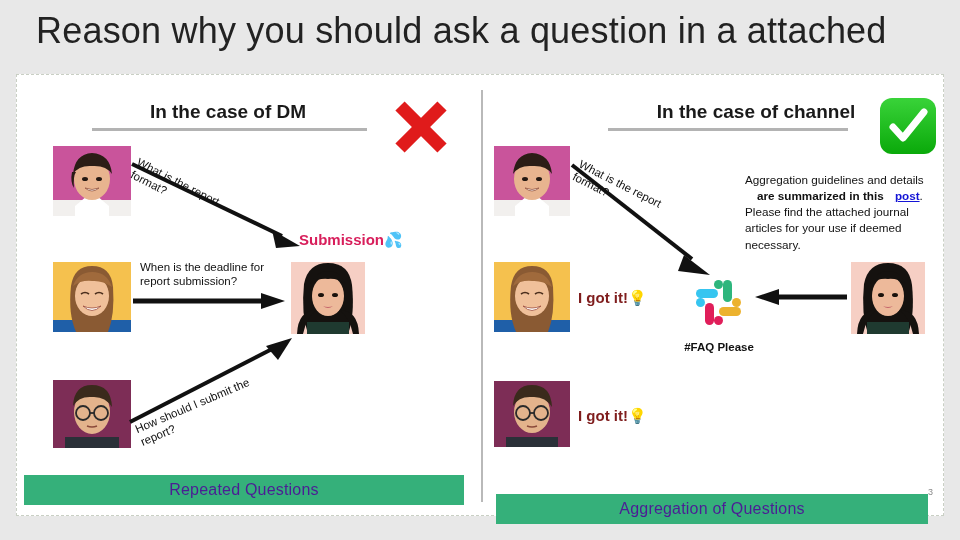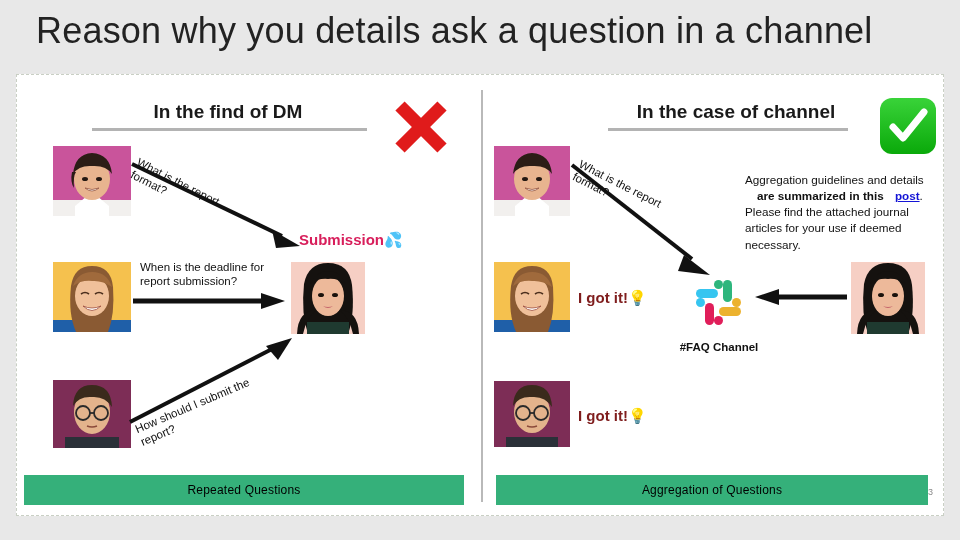--- a/index.html
+++ b/index.html
@@ -114,45 +114,45 @@
     width: 142px;
     text-align: center;
     font-size: 11.5px;
     font-weight: bold;
     color: #111;
   }
   .banner {
     position: absolute;
     height: 30px;
     background: #35b07a;
-    color: #000000;
-    font-size: 12px;
+    color: #4c1d95;
+    font-size: 16px;
     display: flex;
     align-items: center;
     justify-content: center;
     letter-spacing: 0.2px;
   }
   #pagenum {
     position: absolute;
     left: 928px; top: 487px;
     font-size: 9px;
     color: #8a8a8a;
   }
 </style>
 </head>
 <body>
 
 <div id="slide">
 
-  <div id="title">Reason why you details ask a question in a channel</div>
+  <div id="title">Reason why you should ask a question in a attached</div>
 
   <div id="card"></div>
   <div id="divider"></div>
 
-  <div class="panel-heading" style="left:128px; top:101px; width:200px;">In the find of DM</div>
+  <div class="panel-heading" style="left:128px; top:101px; width:200px;">In the case of DM</div>
   <div class="heading-rule" style="left:92px; top:128px; width:275px;"></div>
 
   <div id="xmark">
     <svg viewBox="0 0 58 58">
       <g stroke="#e01b1b" stroke-width="13" stroke-linecap="butt">
         <line x1="8" y1="8" x2="50" y2="50"></line>
         <line x1="50" y1="8" x2="8" y2="50"></line>
       </g>
     </svg>
   </div>
@@ -234,21 +234,21 @@
       <path d="M32 44 q5 4 10 0 q-5 2 -10 0 Z" fill="#c4636a"></path>
     </svg>
   </div>
 
   <div id="cumbersome">
     <span>Submission</span><span class="drops">💦</span>
   </div>
 
   <div class="banner" style="left:24px; top:475px; width:440px;">Repeated Questions</div>
 
-  <div class="panel-heading" style="left:608px; top:101px; width:256px;">In the case of channel</div>
+  <div class="panel-heading" style="left:628px; top:101px; width:256px;">In the case of channel</div>
   <div class="heading-rule" style="left:608px; top:128px; width:240px;"></div>
 
   <div id="checkmark">
     <svg viewBox="0 0 60 60">
       <defs>
         <linearGradient id="gchk" x1="0" y1="0" x2="0" y2="1">
           <stop offset="0%" stop-color="#39d339"></stop>
           <stop offset="100%" stop-color="#0aa90a"></stop>
         </linearGradient>
       </defs>
@@ -325,21 +325,21 @@
         <rect x="26" y="8" width="9" height="9" rx="4.5" fill="#2eb67d"></rect>
         <rect x="35" y="8" width="9" height="22" rx="4.5" fill="#2eb67d"></rect>
         <rect x="44" y="26" width="9" height="9" rx="4.5" fill="#ecb22e"></rect>
         <rect x="31" y="35" width="22" height="9" rx="4.5" fill="#ecb22e"></rect>
         <rect x="26" y="44" width="9" height="9" rx="4.5" fill="#e01e5a"></rect>
         <rect x="17" y="31" width="9" height="22" rx="4.5" fill="#e01e5a"></rect>
       </g>
     </svg>
   </div>
 
-  <div id="faqlabel">#FAQ Channel</div>
+  <div id="faqlabel">#FAQ Please</div>
 
   <svg class="arrow-svg" style="left:755px; top:289px; width:92px; height:16px;" viewBox="0 0 92 16">
     <line x1="92" y1="8" x2="22" y2="8" stroke="#111" stroke-width="5"></line>
     <polygon points="0,8 24,0 24,16" fill="#111"></polygon>
   </svg>
 
   <div class="photo" style="left:851px; top:262px; width:74px; height:72px;">
     <div class="bg" style="background:#f6cfc4;"></div>
     <svg viewBox="0 0 74 72" preserveAspectRatio="none">
       <path d="M13 22 q4 -21 24 -21 q21 0 24 22 q3 30 -4 49 l-40 0 q-7 -20 -4 -50 Z" fill="#15120f"></path>
@@ -347,17 +347,17 @@
       <path d="M19 22 q7 -13 18 -13 q12 0 18 13 q-9 -6 -18 -5 q-10 -1 -18 5 Z" fill="#15120f"></path>
       <path d="M26 48 q-10 6 -14 24 l-6 0 q1 -24 20 -24 Z" fill="#15120f"></path>
       <path d="M48 48 q10 6 14 24 l6 0 q-1 -24 -20 -24 Z" fill="#15120f"></path>
       <rect x="16" y="60" width="42" height="12" fill="#1f3a30"></rect>
       <ellipse cx="30" cy="33" rx="3" ry="2" fill="#1a120c"></ellipse>
       <ellipse cx="44" cy="33" rx="3" ry="2" fill="#1a120c"></ellipse>
       <path d="M32 44 q5 4 10 0 q-5 2 -10 0 Z" fill="#c4636a"></path>
     </svg>
   </div>
 
-  <div class="banner" style="left:496px; top:475px; width:432px;">Aggregation of Questions</div>
+  <div class="banner" style="left:496px; top:494px; width:432px;">Aggregation of Questions</div>
 
   <div id="pagenum">3</div>
 
 </div>
 
 </body></html>

